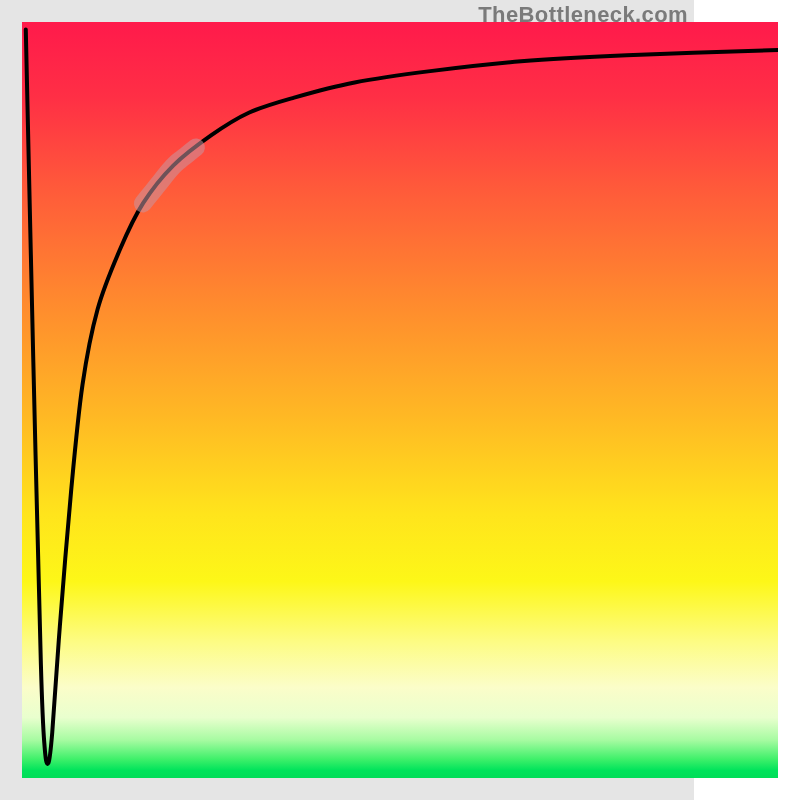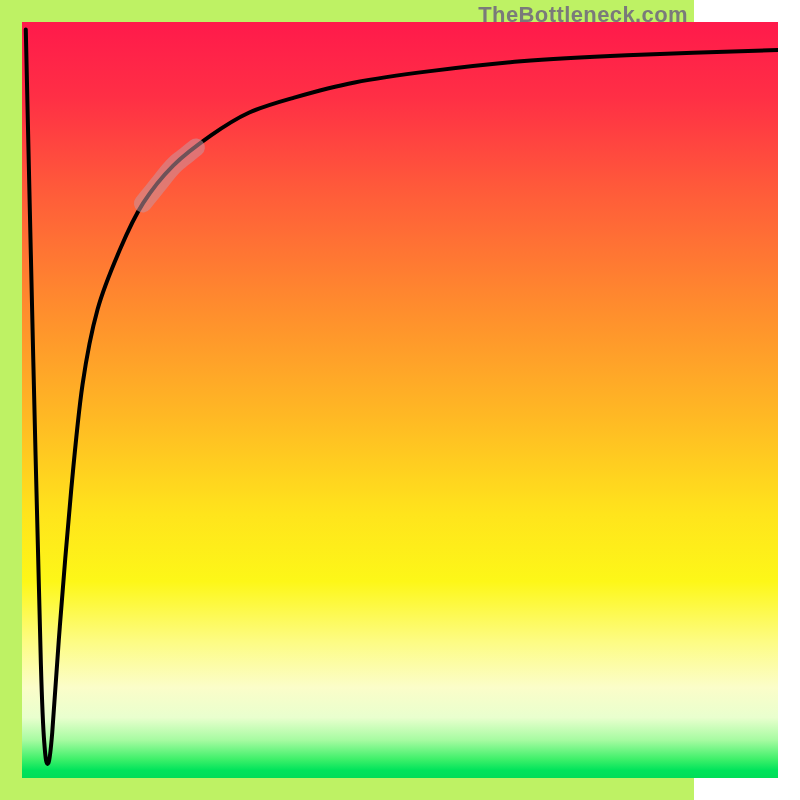--- a/index.html
+++ b/index.html
@@ -10,21 +10,21 @@
     background: #ffffff;
     font-family: Arial, Helvetica, sans-serif;
     overflow: hidden;
   }
   .frame {
     position: absolute;
     left: 0;
     top: 0;
     width: 694px;
     height: 800px;
-    background: #bef264;
+    background: #e5e5e5;
   }
   .plot {
     position: absolute;
     left: 22px;
     top: 22px;
     width: 756px;
     height: 756px;
     
     background: linear-gradient(
       to bottom,

